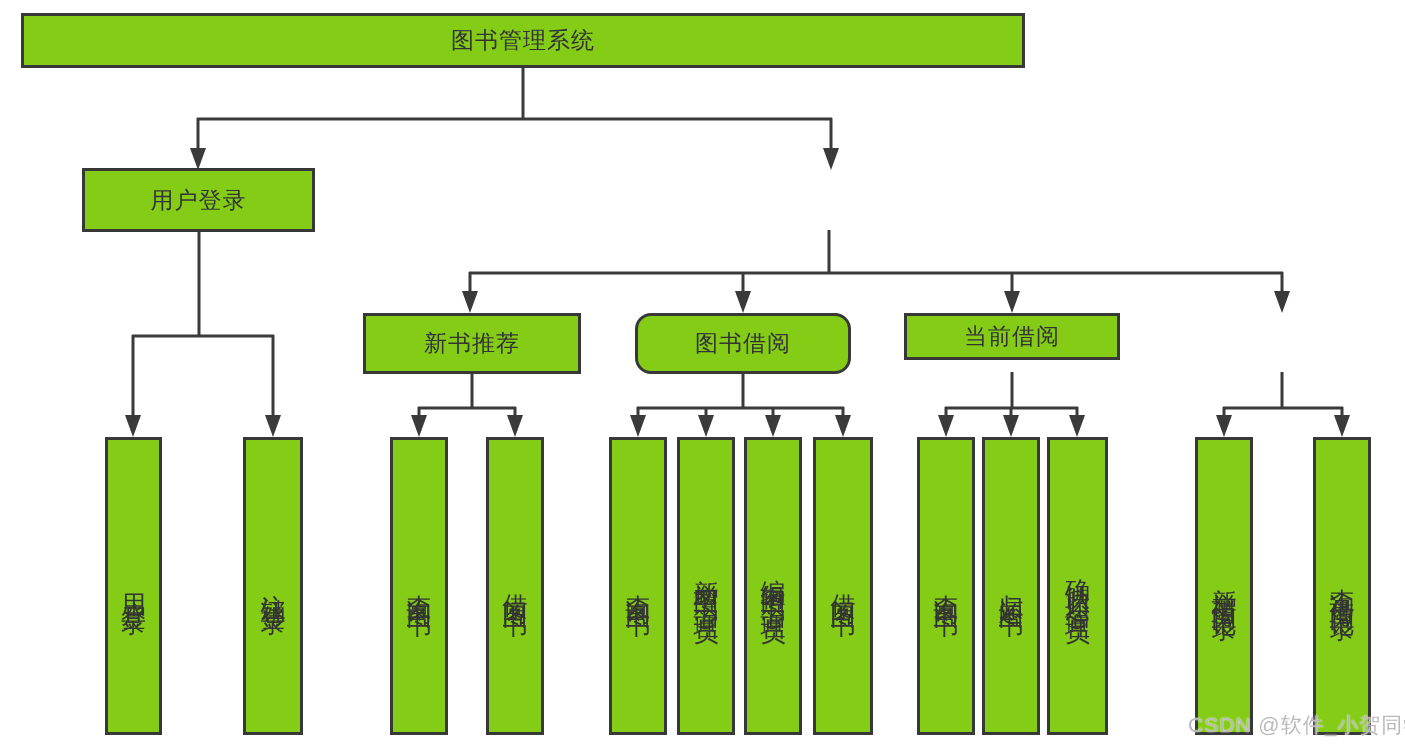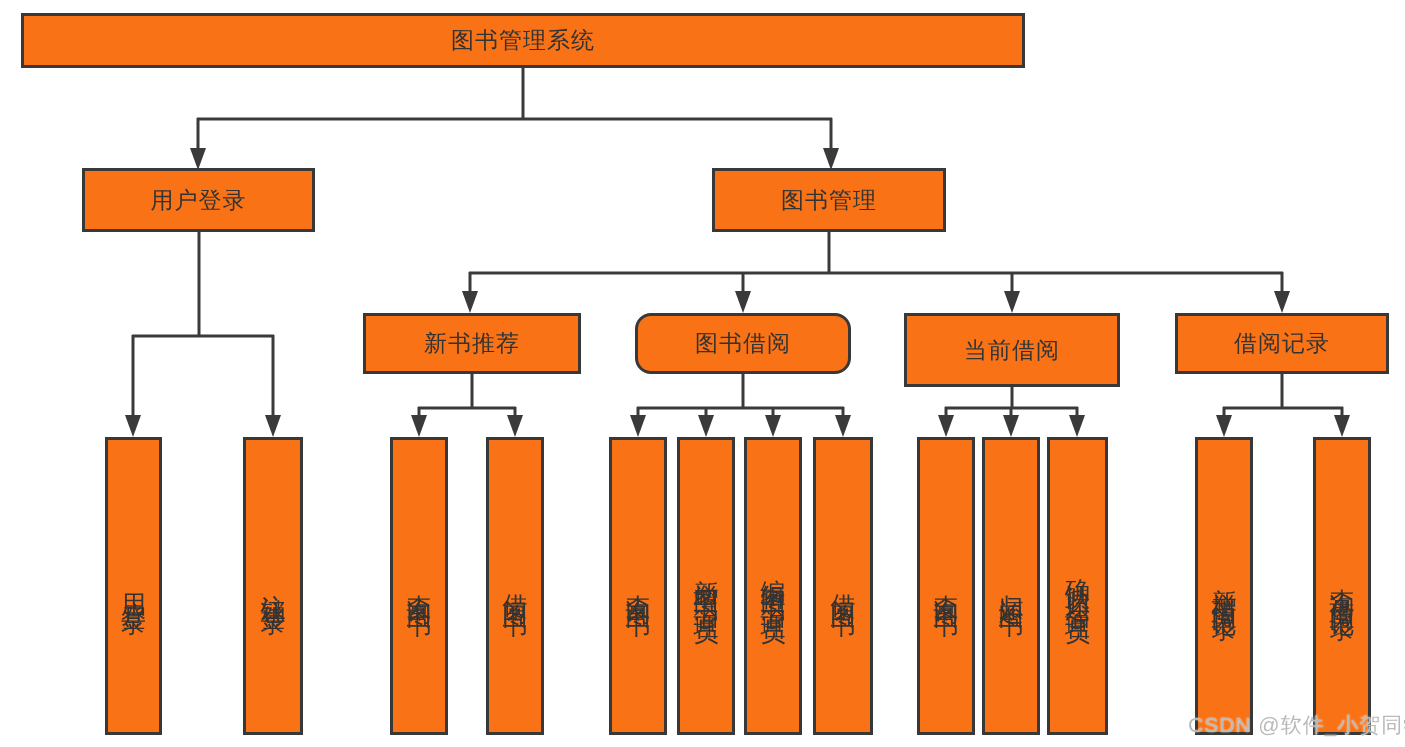--- a/index.html
+++ b/index.html
@@ -26,21 +26,21 @@
     stroke-width: 3;
   }
   .connectors polygon {
     fill: #3a3a3a;
     stroke: none;
   }
   .box {
     position: absolute;
     box-sizing: border-box;
     border: 3px solid #383838;
-    background: #f97316;
+    background: #84cc16;
     display: flex;
     align-items: center;
     justify-content: center;
     z-index: 2;
   }
   .hlabel {
     font-size: 23px;
     color: #333333;
     letter-spacing: 1px;
     white-space: nowrap;
@@ -147,35 +147,29 @@
     </g>
   </svg>
 
   <div class="box" style="left:21px; top:13px; width:1004px; height:55px;">
     <span class="hlabel">图书管理系统</span>
   </div>
 
   <div class="box" style="left:82px; top:168px; width:233px; height:64px;">
     <span class="hlabel">用户登录</span>
   </div>
-  <div class="box" style="left:712px; top:168px; width:234px; height:64px;">
-    <span class="hlabel">图书管理</span>
-  </div>
 
   <div class="box" style="left:363px; top:313px; width:218px; height:61px;text-align:right;">
     <span class="hlabel">新书推荐</span>
   </div>
   <div class="box" style="left:635px; top:313px; width:216px; height:61px;border-radius:16px;">
     <span class="hlabel">图书借阅</span>
   </div>
-  <div class="box" style="left:904px; top:313px; width:216px; height:74px;">
+  <div class="box" style="left:904px; top:313px; width:216px; height:47px;">
     <span class="hlabel">当前借阅</span>
-  </div>
-  <div class="box" style="left:1175px; top:313px; width:214px; height:61px;">
-    <span class="hlabel">借阅记录</span>
   </div>
 
   <div class="box" style="left:105px; top:437px; width:57px; height:298px;">
     <span class="vlabel">用户登录</span>
   </div>
   <div class="box" style="left:243px; top:437px; width:60px; height:298px;">
     <span class="vlabel">注销登录</span>
   </div>
 
   <div class="box" style="left:390px; top:437px; width:58px; height:298px;">

